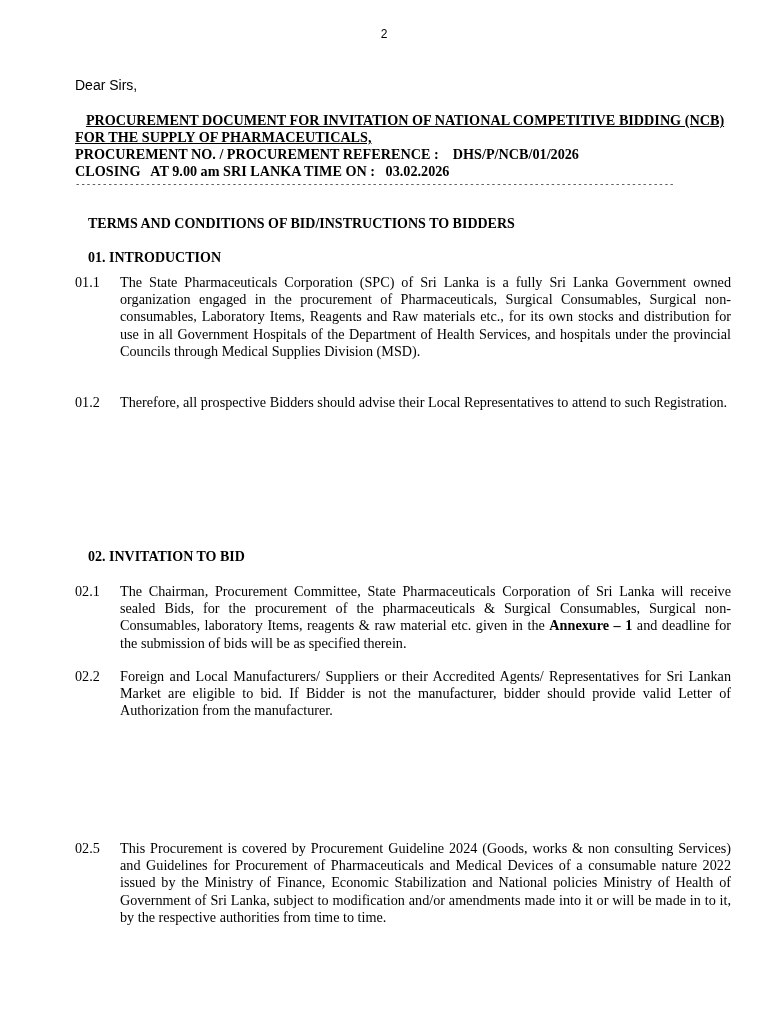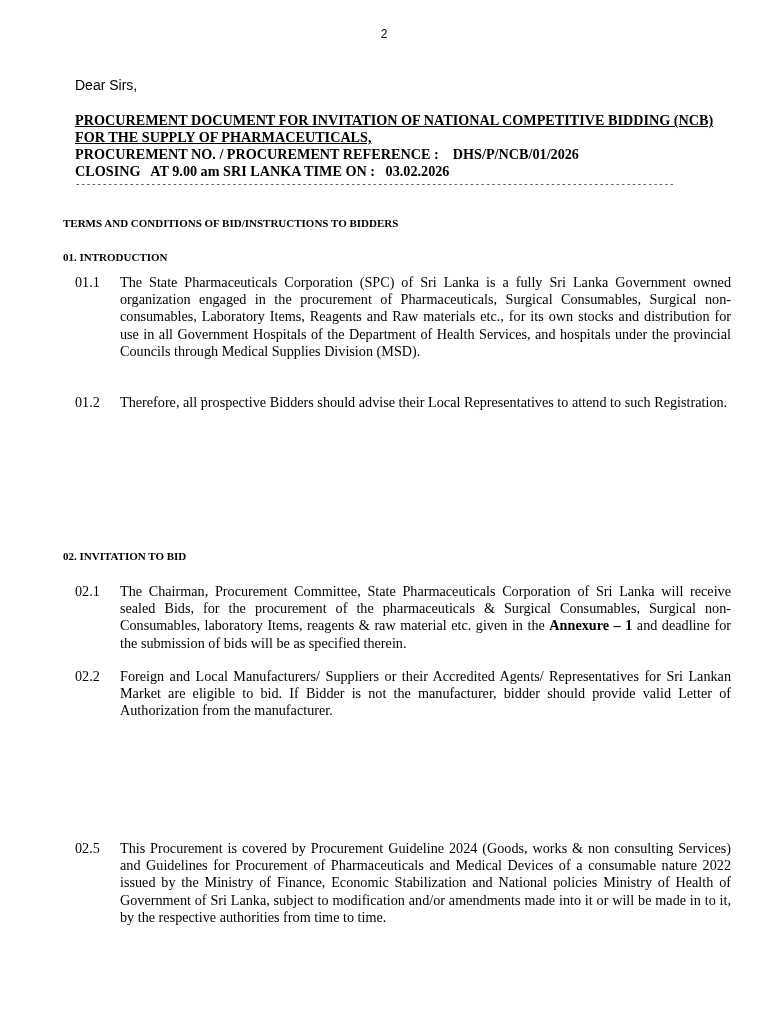--- a/index.html
+++ b/index.html
@@ -3,37 +3,37 @@
 <meta charset="utf-8">
 <style>
   html, body { margin: 0; padding: 0; background: #ffffff; }
   body { width: 768px; height: 1024px; position: relative; overflow: hidden; color: #000; }
   .page { position: absolute; left: 0; top: 0; width: 768px; height: 1024px; }
   .pgnum { position: absolute; top: 27px; left: 0; width: 768px; text-align: center; font-family: "Liberation Sans", sans-serif; font-size: 12px; }
   .salutation { position: absolute; left: 75px; top: 77px; font-family: "Liberation Sans", sans-serif; font-size: 14px; text-align: right; }
   .hdr { position: absolute; left: 75px; width: 660px; font-family: "Liberation Serif", serif; font-weight: bold; font-size: 14.2px; line-height: 17px; white-space: nowrap; }
   .u { text-decoration: underline; }
   .dashes { position: absolute; left: 75px; top: 180px; width: 600px; height: 10px; overflow: hidden; font-family: "Liberation Mono", monospace; font-size: 9px; letter-spacing: 0px; white-space: nowrap; line-height: 10px; color: #222; }
-  .heading { position: absolute; left: 63px; font-family: "Liberation Serif", serif; font-weight: bold; font-size: 11px; line-height: 17px; }
+  .heading { position: absolute; left: 88px; font-family: "Liberation Serif", serif; font-weight: bold; font-size: 14px; line-height: 17px; }
   .clause { position: absolute; left: 75px; width: 656px; font-family: "Liberation Serif", serif; font-size: 14.2px; line-height: 17.2px; }
   .clause .num { position: absolute; left: 0; top: 0; width: 45px; }
   .clause .body { margin-left: 45px; text-align: justify; }
   .clause .body p { margin: 0; }
   .bold { font-weight: bold; }
 </style>
 </head>
 <body>
 
 <div class="page">
 
   <div class="pgnum">2</div>
 
   <div class="salutation">Dear Sirs,</div>
 
-  <div class="hdr u" style="top:112px;">PROCUREMENT DOCUMENT FOR INVITATION OF NATIONAL COMPETITIVE BIDDING (NCB)</div>
+  <div class="hdr u" style="top:112px;text-align:center;">PROCUREMENT DOCUMENT FOR INVITATION OF NATIONAL COMPETITIVE BIDDING (NCB)</div>
   <div class="hdr" style="top:129px;"><span class="u">FOR THE SUPPLY OF PHARMACEUTICALS,</span></div>
   <div class="hdr" style="top:146px;">
     <span>PROCUREMENT NO. / PROCUREMENT REFERENCE :</span>&nbsp;&nbsp;&nbsp;
     <span>DHS/P/NCB/01/2026</span>
   </div>
   <div class="hdr" style="top:163px;">
     <span style="white-space:pre;">CLOSING   AT 9.00 am SRI LANKA TIME ON :</span>&nbsp;&nbsp;
     <span>03.02.2026</span>
   </div>
   <div class="dashes">------------------------------------------------------------------------------------------------------------------------------------</div>

